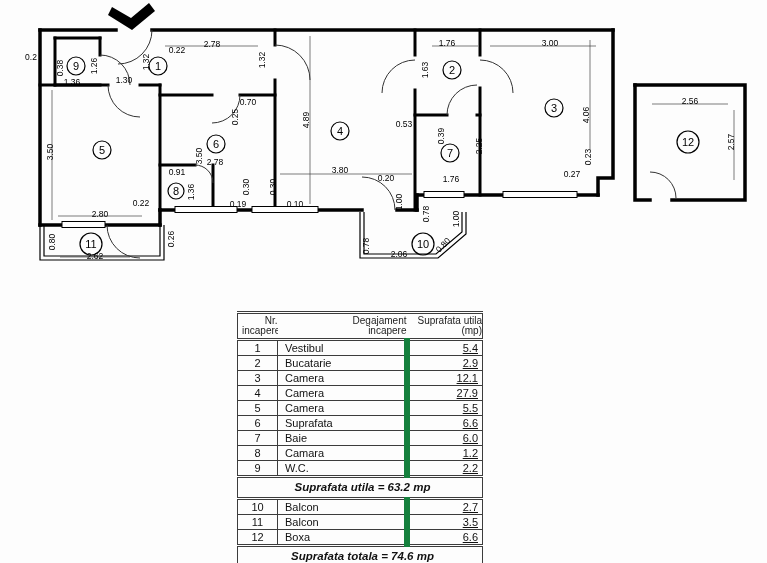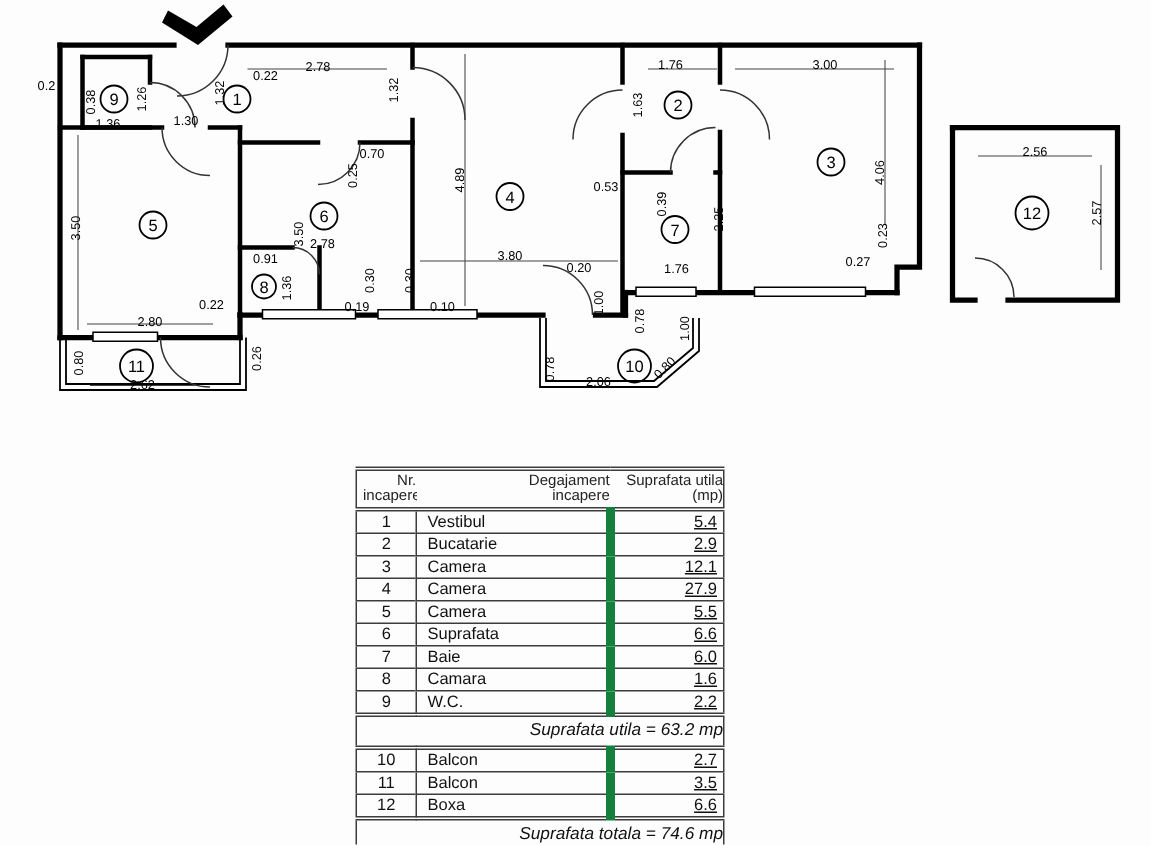--- a/index.html
+++ b/index.html
@@ -24,22 +24,22 @@
         border:1px solid #3c3c3c;border-top:3px double #3c3c3c;}
   th,td{font-family:"Liberation Sans",sans-serif;color:#111;overflow:hidden;}
   th{font-size:10px;font-weight:normal;text-align:right;vertical-align:middle;
      white-space:pre-line;line-height:10.5px;padding:1px 0 1px 4px;height:22px;
      border-bottom:3px double #3c3c3c;color:#222;}
   col.c1{width:40px;} col.c2{width:129px;} col.c3{width:76px;}
   td{font-size:11px;height:14px;padding:0;border-top:1px solid #3c3c3c;line-height:1;}
   td.nr{text-align:center;border-right:1px solid #3c3c3c;}
   td.dest{text-align:left;padding-left:7px;border-right:6px solid #15803d;}
   td.sup{text-align:right;padding-right:4px;text-decoration:underline;}
-  tr.subtotal td{font-style:italic;font-size:11.5px;text-align:right;padding:3px 0 3px 5px;
-                 border-top:3px double #3c3c3c;border-bottom:3px double #3c3c3c;height:13px;}
+  tr.subtotal td{font-style:italic;font-size:11.5px;text-align:center;padding:3px 0 3px 5px;
+                 border-top:3px double #3c3c3c;border-bottom:3px double #3c3c3c;height:13px;font-weight:bold;}
 </style>
 </head>
 <body>
 
 <svg id="plan" width="767" height="300" viewBox="0 0 767 300">
 
   <polygon points="112,7 131,18 149,3 155,11 132,30 108,15" fill="#000"></polygon>
 
   <g>
     <path class="wall" d="M40,30 H116"></path>
@@ -246,21 +246,21 @@
           <td class="sup">6.6</td>
         </tr>
         <tr>
           <td class="nr">7</td>
           <td class="dest">Baie</td>
           <td class="sup">6.0</td>
         </tr>
         <tr>
           <td class="nr">8</td>
           <td class="dest">Camara</td>
-          <td class="sup">1.6</td>
+          <td class="sup">1.2</td>
         </tr>
         <tr>
           <td class="nr">9</td>
           <td class="dest">W.C.</td>
           <td class="sup">2.2</td>
         </tr>
       </tbody>
     <tbody>
       <tr class="subtotal">
         <td colspan="3">Suprafata utila = 63.2 mp</td>

